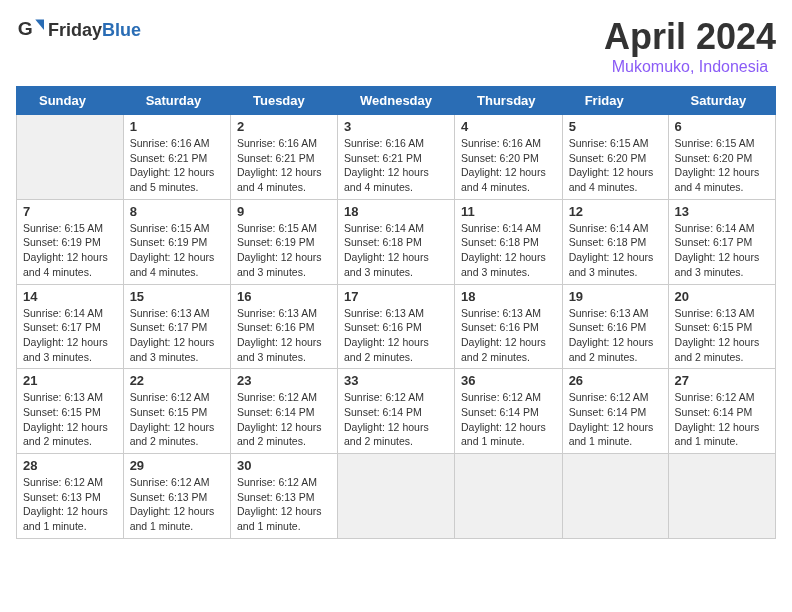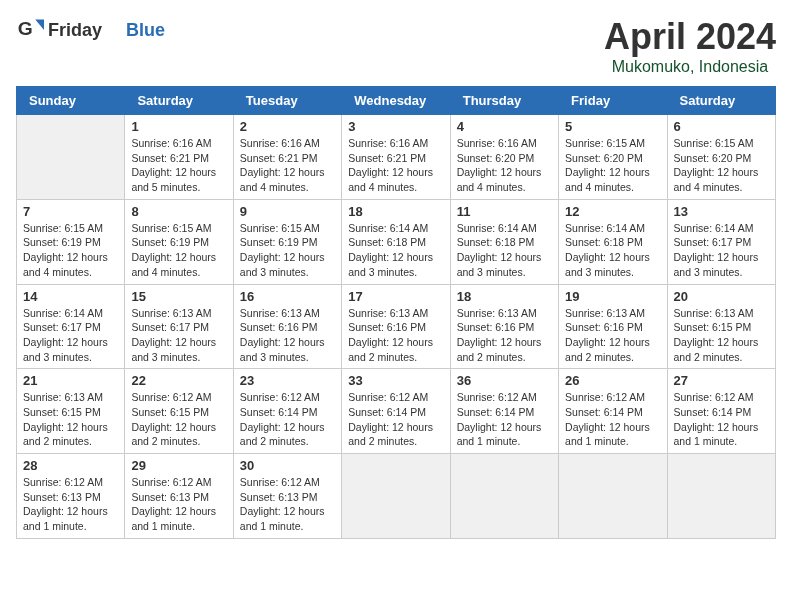--- a/index.html
+++ b/index.html
@@ -23,48 +23,47 @@
     }
     .logo-text-general {
       font-size: 18px;
       font-weight: bold;
       color: #333;
     }
     .logo-text-blue {
       font-size: 18px;
       font-weight: bold;
       color: #2a6db5;
-      margin-left: 24px;
     }
     .logo-icon {
       width: 28px;
       height: 28px;
     }
     .title-area {
       text-align: center;
     }
     .month-title {
       font-size: 36px;
       font-weight: bold;
       color: #333;
     }
     .location-title {
       font-size: 16px;
-      color: #14532d;
+      color: #8b5cf6;
     }
     table {
       width: 100%;
       border-collapse: collapse;
       font-size: 11px;
     }
     thead tr th {
       background-color: #2a6db5;
       color: #fff;
       text-align: left;
-      padding: 6px 12px;
+      padding: 6px 22px;
       font-size: 13px;
       font-weight: bold;
       border: 1px solid #2a6db5;
     }
     tbody tr td {
       border: 1px solid #ccc;
       vertical-align: top;
       padding: 4px 6px;
       width: 108px;
       height: 80px;

